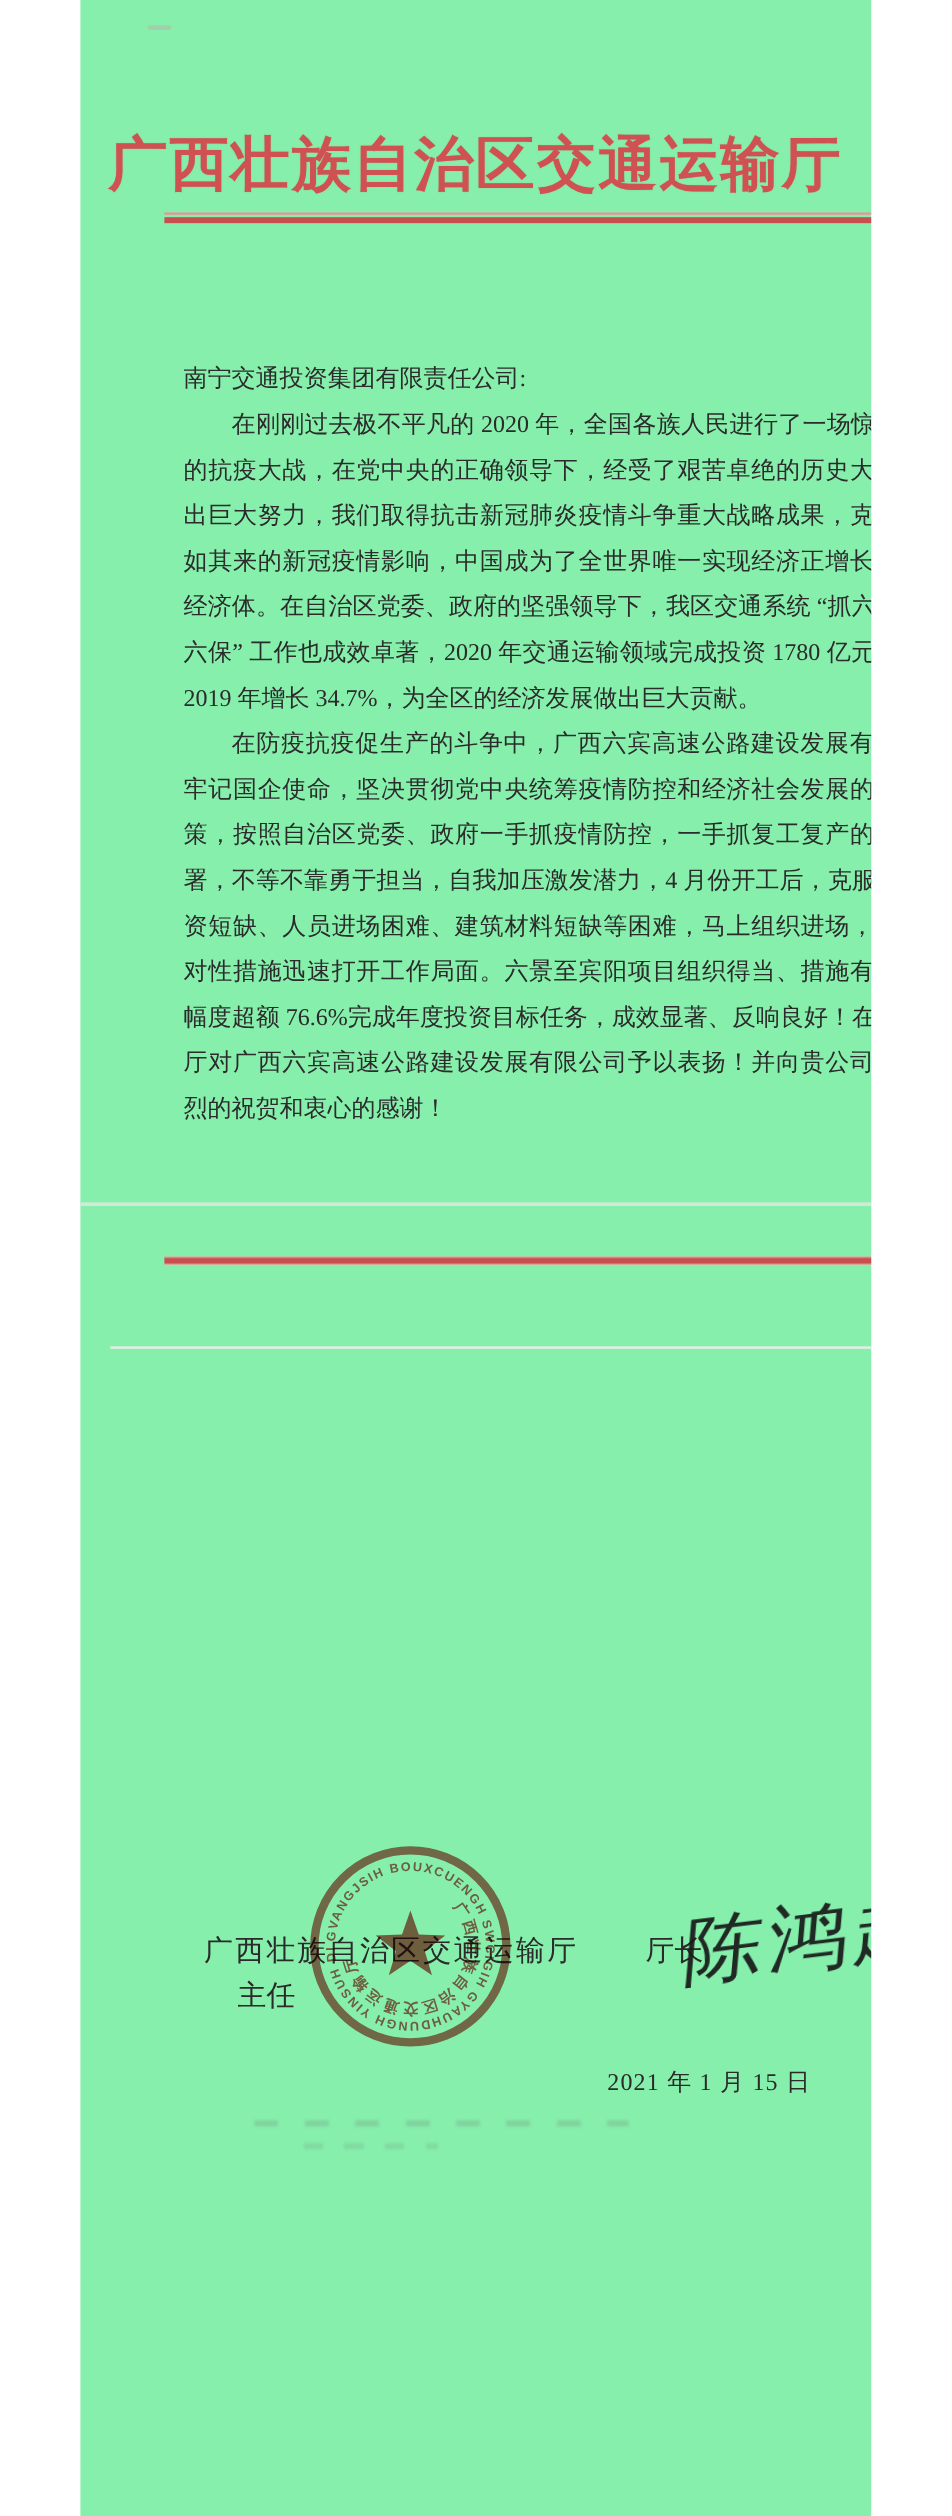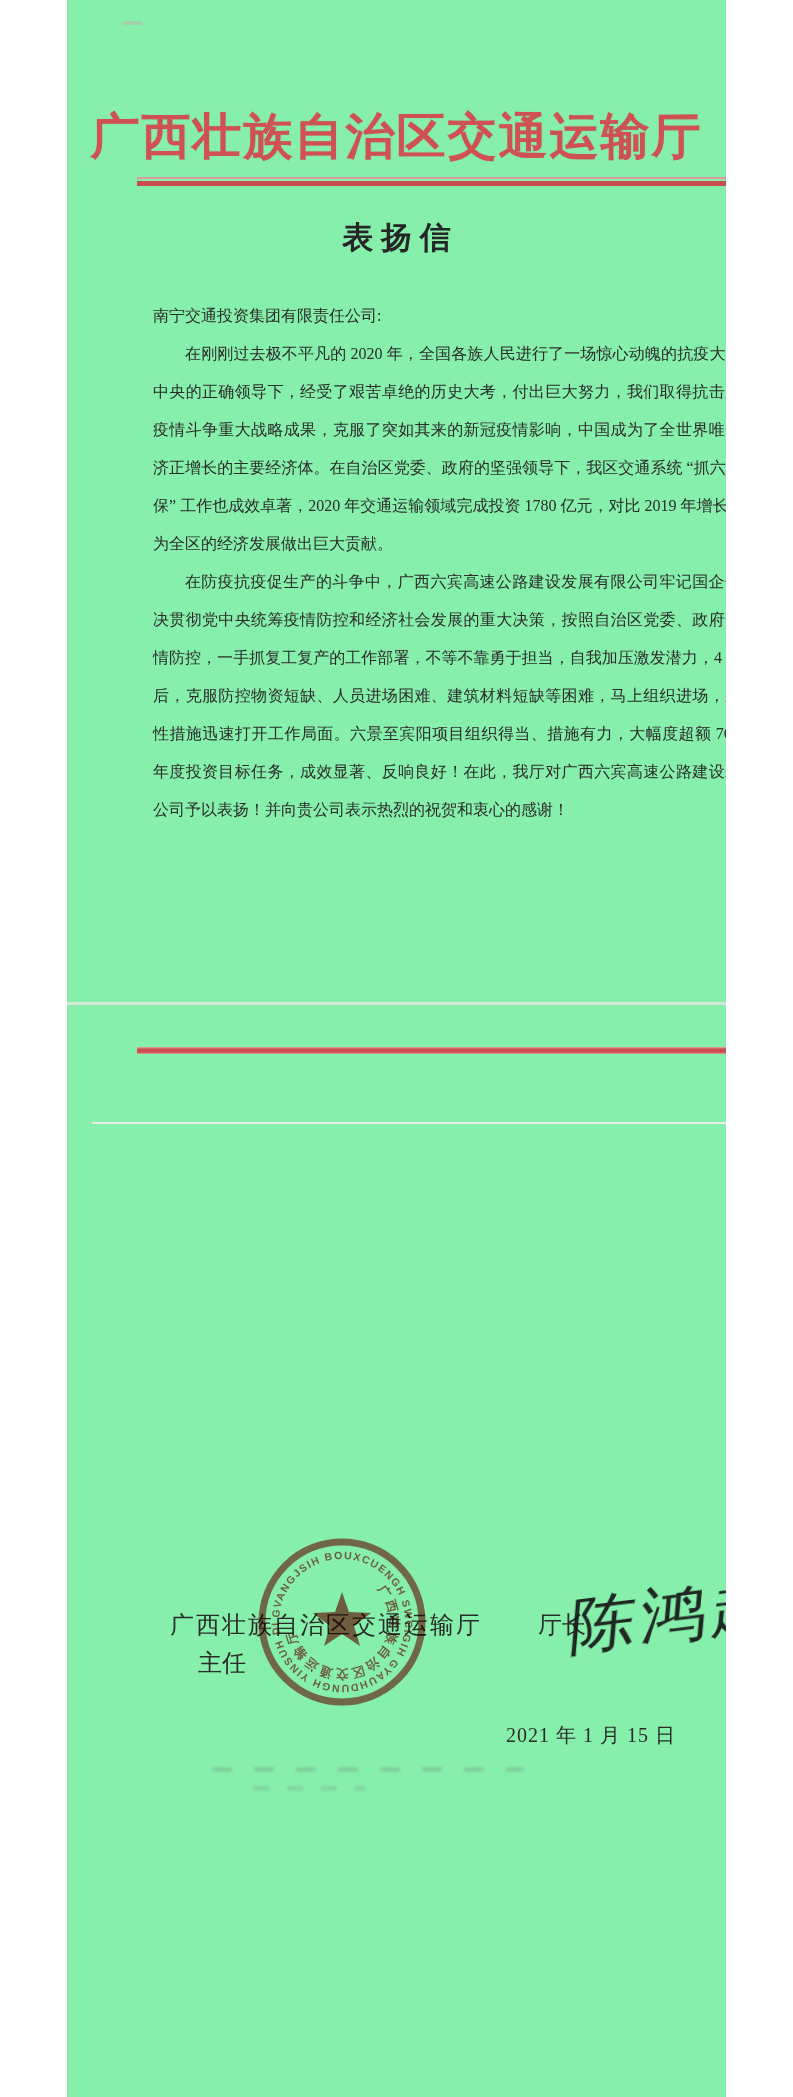--- a/index.html
+++ b/index.html
@@ -38,21 +38,21 @@
   .letter-title{
     position:absolute;top:217px;left:0;right:0;margin:0;
     text-align:center;
     font-size:31px;font-weight:700;color:#262626;
     white-space:pre;
   }
 
   
   .letter-body{
     position:absolute;left:86px;width:637px;
-    font-size:16px;line-height:38px;
+    font-size:20px;line-height:38px;
     text-align:justify;text-justify:inter-character;
   }
   .body-page1{top:297px;}
   .body-page2{top:1236px;}
   .letter-body p{margin:0;}
   .para{text-indent:2em;}
   .recipient{text-indent:0;}
 
   .page1-footer-rule{
     position:absolute;top:1047px;left:70px;width:652px;height:7px;
@@ -101,21 +101,20 @@
 <div class="page">
 
   <div class="speck"></div>
 
   <div class="agency-name">广西壮族自治区交通运输厅</div>
   <div class="header-rule">
     <div class="rule-light"></div>
     <div class="rule-dark"></div>
   </div>
 
-  <h2 class="letter-title">表 扬 信</h2>
 
   <div class="letter-body body-page1">
     <p class="recipient">南宁交通投资集团有限责任公司:</p>
     <p class="para">在刚刚过去极不平凡的 2020 年，全国各族人民进行了一场惊心动魄的抗疫大战，在党中央的正确领导下，经受了艰苦卓绝的历史大考，付出巨大努力，我们取得抗击新冠肺炎疫情斗争重大战略成果，克服了突如其来的新冠疫情影响，中国成为了全世界唯一实现经济正增长的主要经济体。在自治区党委、政府的坚强领导下，我区交通系统 “抓六稳、促六保” 工作也成效卓著，2020 年交通运输领域完成投资 1780 亿元，对比 2019 年增长 34.7%，为全区的经济发展做出巨大贡献。</p>
     <p class="para">在防疫抗疫促生产的斗争中，广西六宾高速公路建设发展有限公司牢记国企使命，坚决贯彻党中央统筹疫情防控和经济社会发展的重大决策，按照自治区党委、政府一手抓疫情防控，一手抓复工复产的工作部署，不等不靠勇于担当，自我加压激发潜力，4 月份开工后，克服防控物资短缺、人员进场困难、建筑材料短缺等困难，马上组织进场，采取针对性措施迅速打开工作局面。六景至宾阳项目组织得当、措施有力，大幅度超额 76.6%完成年度投资目标任务，成效显著、反响良好！在此，我厅对广西六宾高速公路建设发展有限公司予以表扬！并向贵公司表示热烈的祝贺和衷心的感谢！</p>
   </div>
 
   <div class="streak1"></div>
   <div class="page1-footer-rule"></div>
   <div class="streak2"></div>

